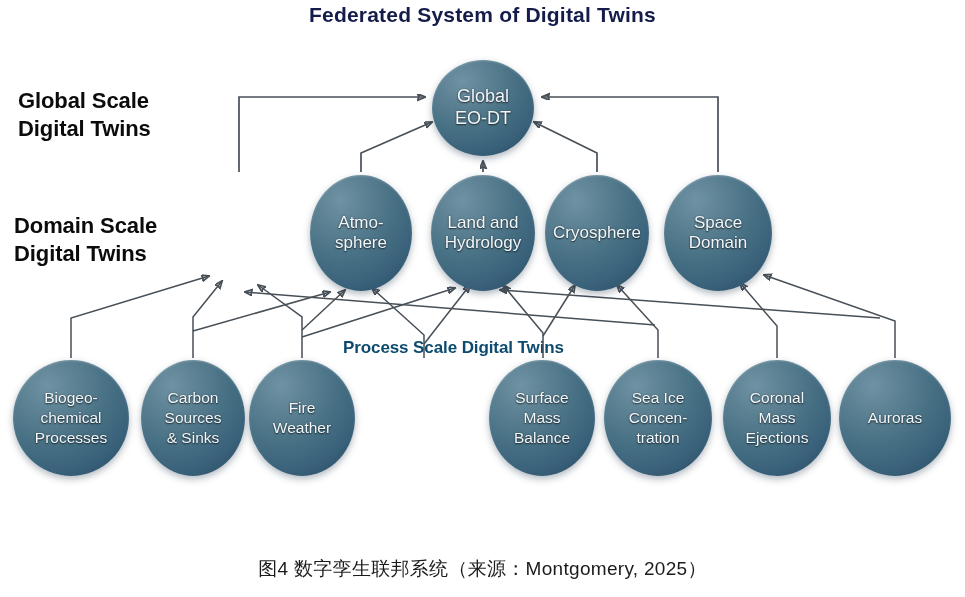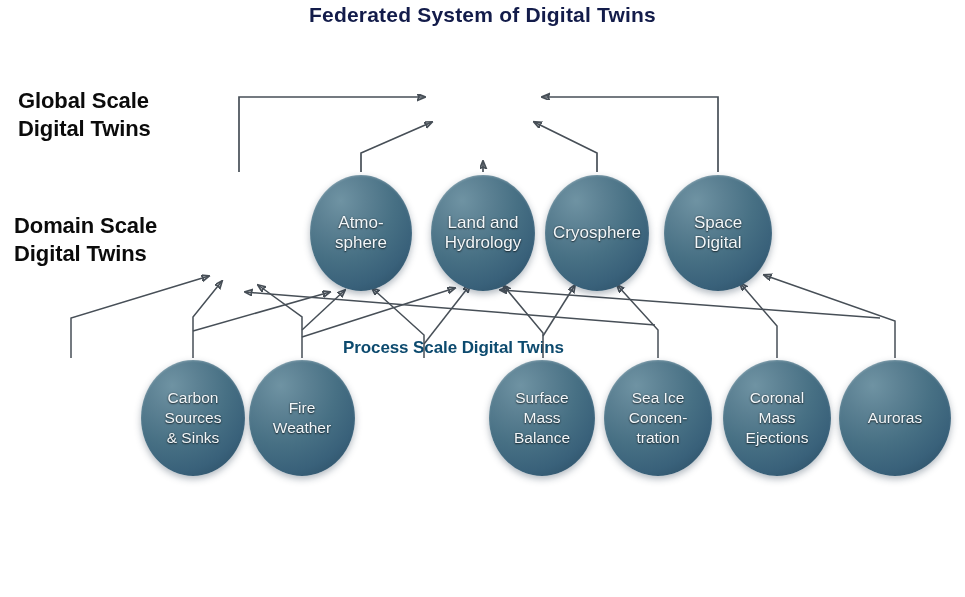--- a/index.html
+++ b/index.html
@@ -192,39 +192,45 @@
 
     <path class="thin" d="M655,325 L245,292" marker-end="url(#ah)"></path>
 
     <path class="thin" d="M777,358 L777,326 L740,283" marker-end="url(#ah)"></path>
 
     <path class="thin" d="M895,358 L895,321 L764,275" marker-end="url(#ah)"></path>
 
     <path class="thin" d="M880,318 L500,290" marker-end="url(#ah)"></path>
   </svg>
 
+  <div class="node node-global" id="n-global" style="left: 432px; top: 60px; width: 102px; height: 96px;">Global
+EO-DT</div>
 
   <div class="node node-domain" id="n-d1" style="left: 310px; top: 175px; width: 102px; height: 116px;">Atmo-
 sphere</div>
   <div class="node node-domain" id="n-d2" style="left: 431px; top: 175px; width: 104px; height: 116px;">Land and
 Hydrology</div>
   <div class="node node-domain" id="n-d3" style="left: 545px; top: 175px; width: 104px; height: 116px;">Cryosphere</div>
   <div class="node node-domain" id="n-d4" style="left: 664px; top: 175px; width: 108px; height: 116px;">Space
-Digital</div>
-
+Domain</div>
+
+  <div class="node node-process" id="n-p0" style="left: 13px; top: 360px; width: 116px; height: 116px;">Biogeo-
+chemical
+Processes</div>
   <div class="node node-process" id="n-p1" style="left: 141px; top: 360px; width: 104px; height: 116px;">Carbon
 Sources
 &amp; Sinks</div>
   <div class="node node-process" id="n-p2" style="left: 249px; top: 360px; width: 106px; height: 116px;">Fire
 Weather</div>
   <div class="node node-process" id="n-p4" style="left: 489px; top: 360px; width: 106px; height: 116px; text-align: center;">Surface
 Mass
 Balance</div>
   <div class="node node-process" id="n-p5" style="left: 604px; top: 360px; width: 108px; height: 116px;">Sea Ice
 Concen-
 tration</div>
   <div class="node node-process" id="n-p6" style="left: 723px; top: 360px; width: 108px; height: 116px;">Coronal
 Mass
 Ejections</div>
   <div class="node node-process" id="n-p7" style="left: 839px; top: 360px; width: 112px; height: 116px;">Auroras</div>
 
 
+  <div class="caption">图4  数字孪生联邦系统（来源：Montgomery, 2025）</div>
 </div>
 
 </body></html>

